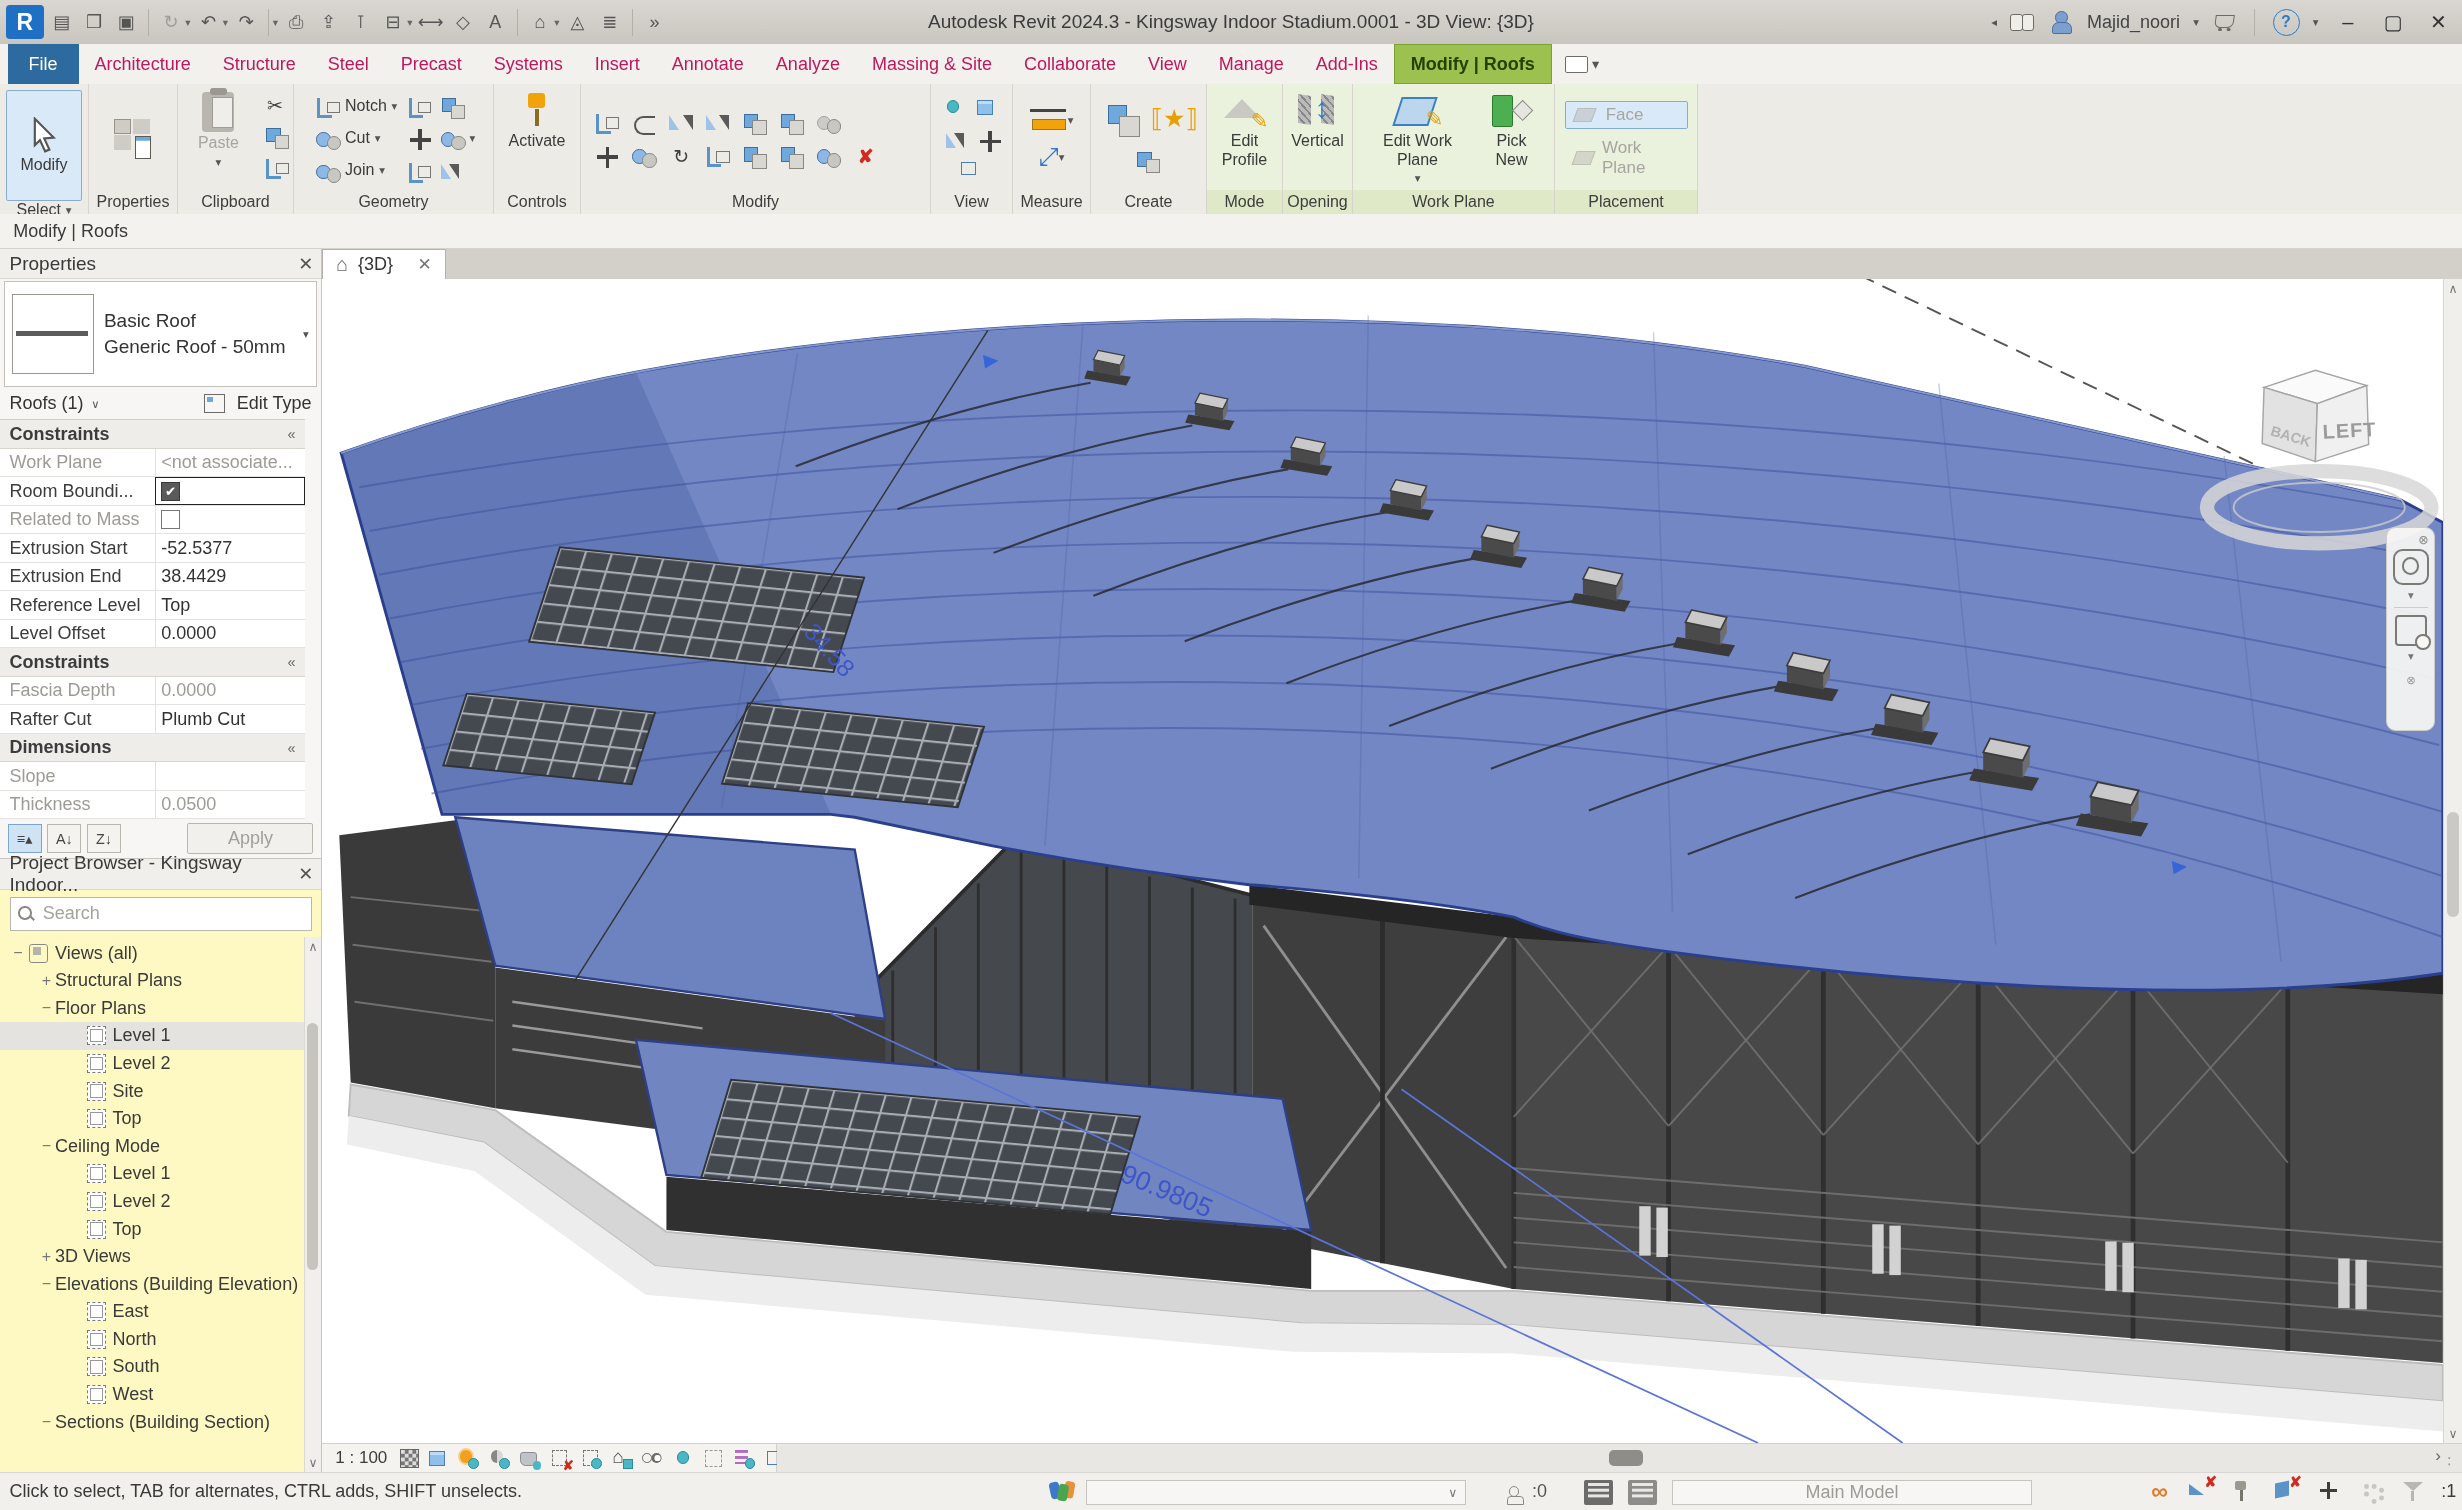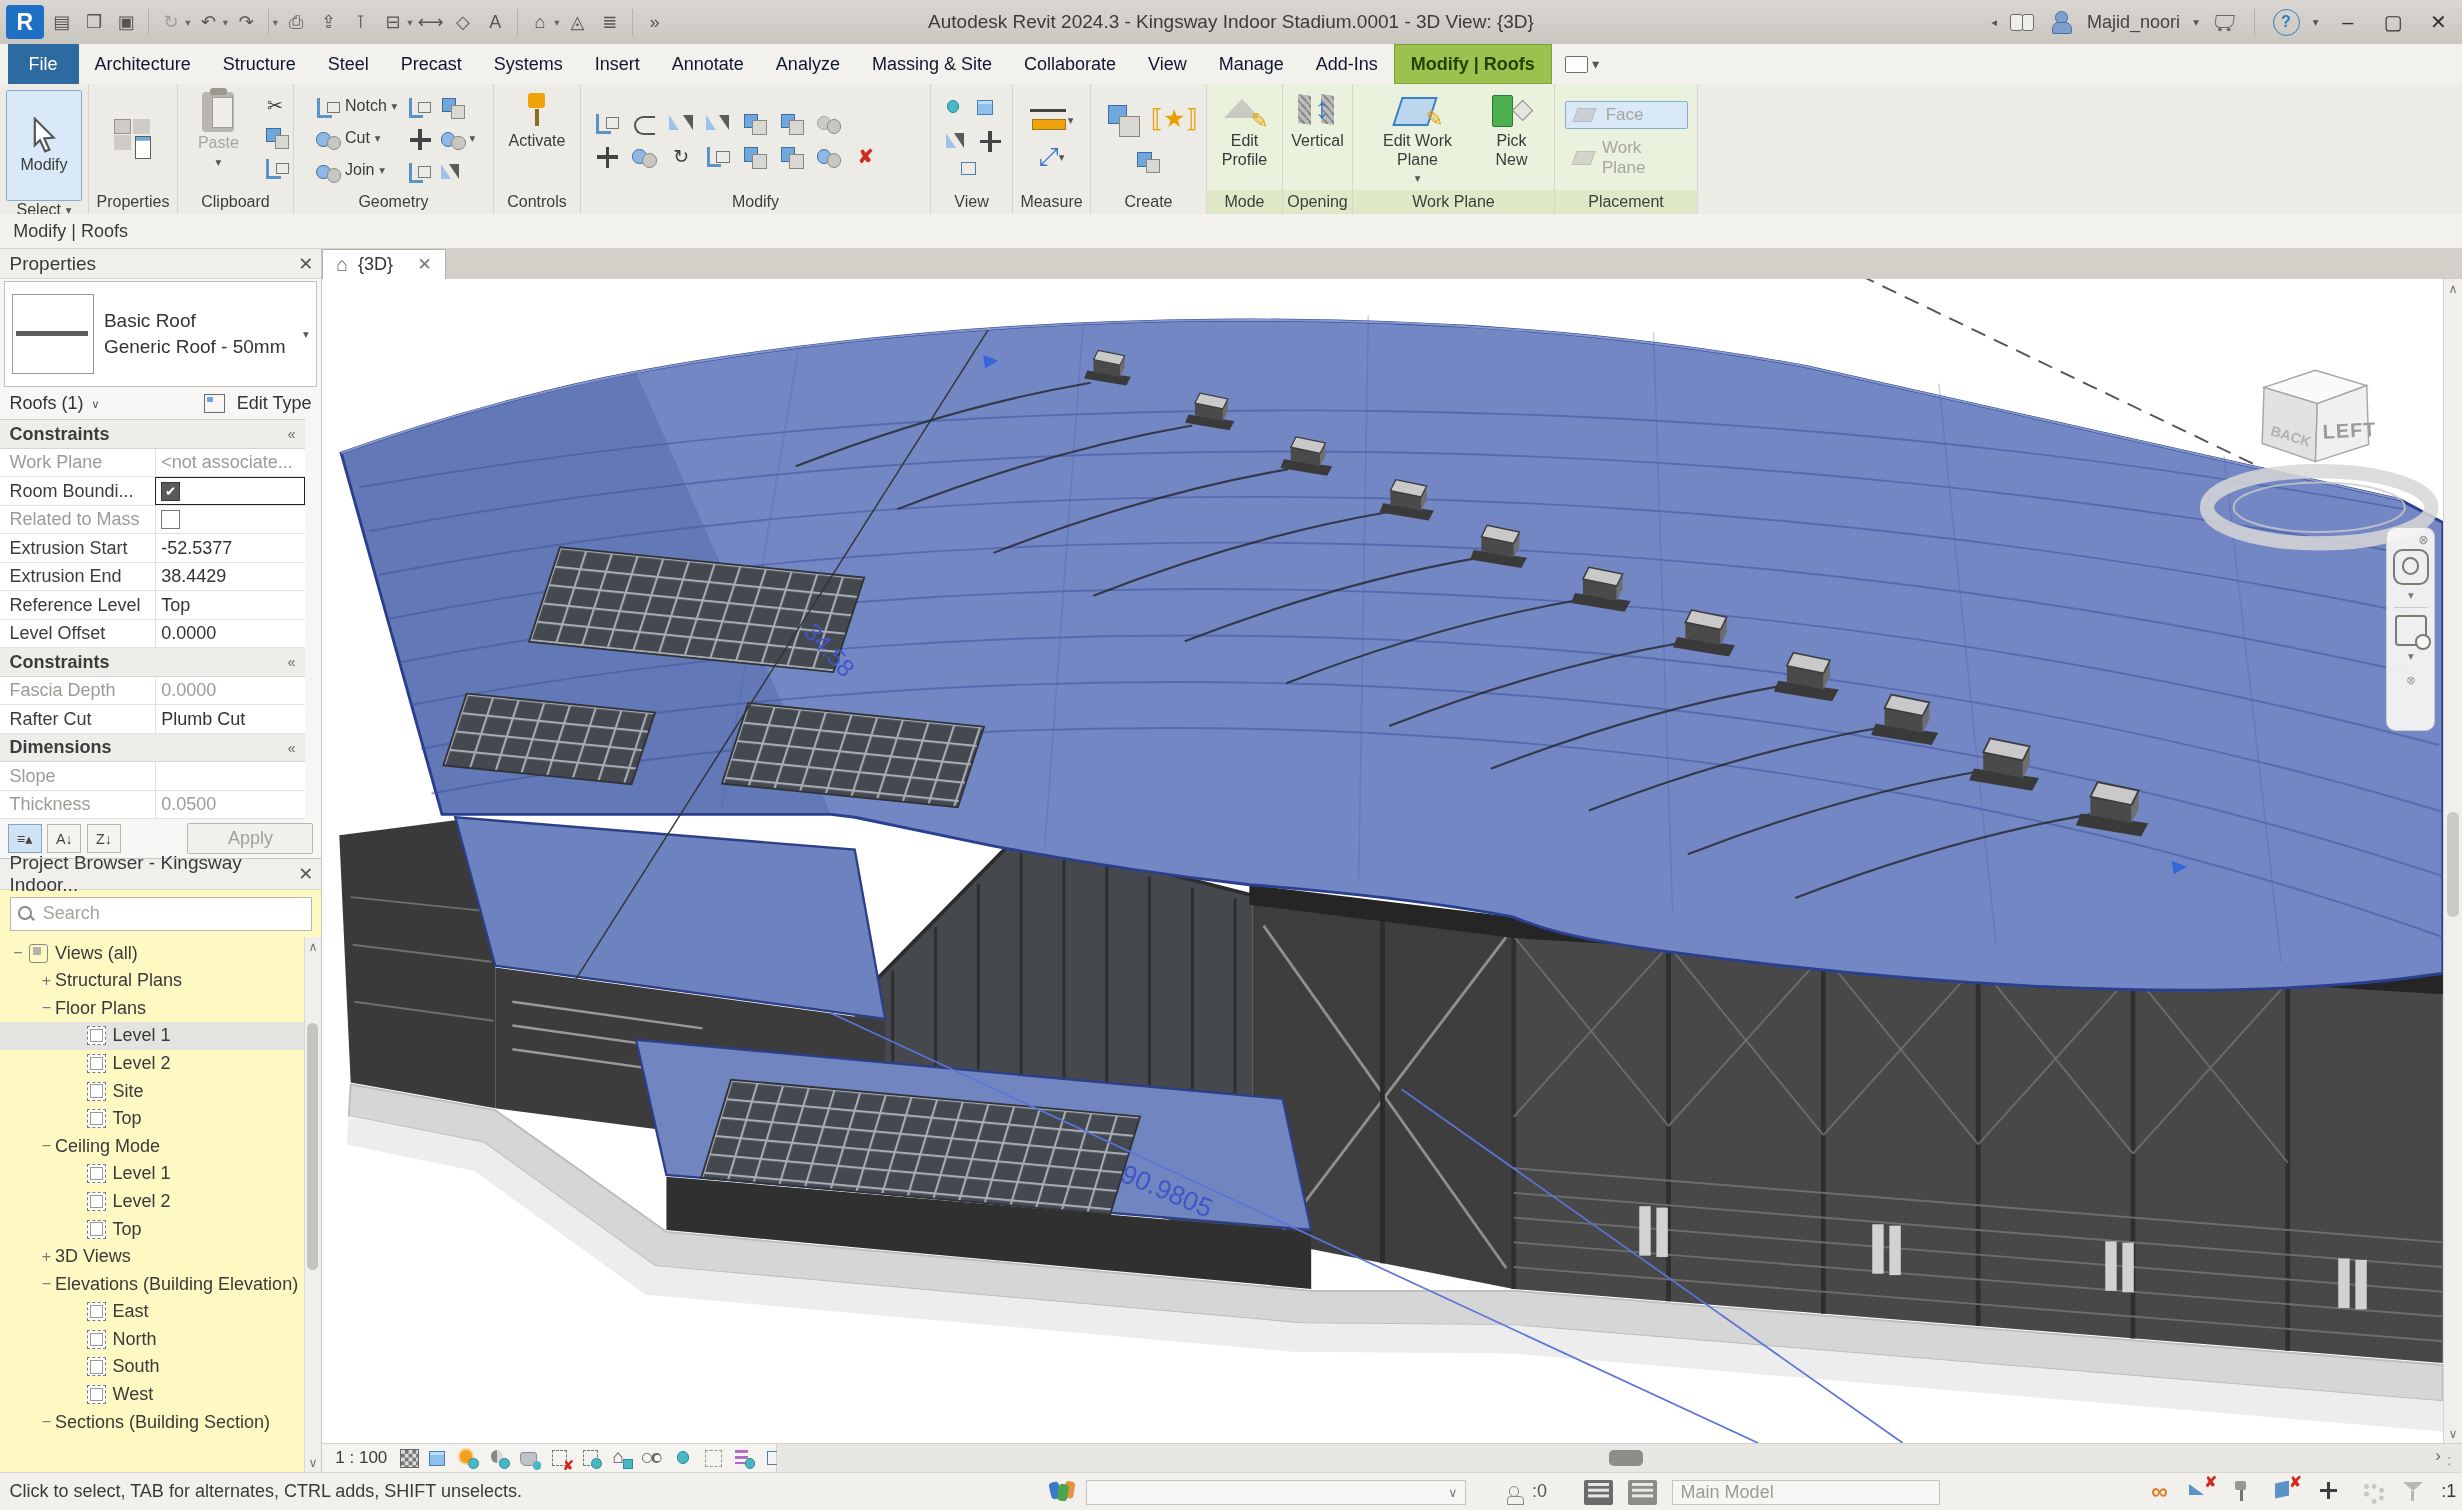--- a/index.html
+++ b/index.html
@@ -20,21 +20,21 @@
   .ic-icon{width:25px;height:25px;position:relative;}
   .ic-binoc::before,.ic-binoc::after{content:"";position:absolute;top:4.8px;width:10.5px;height:14.3px;border:1.9px solid #6d6a64;border-radius:2.9px;background:#efeee9;}
   .ic-binoc::before{left:0;} .ic-binoc::after{right:1px;}
   .ic-person::before{content:"";position:absolute;left:6.7px;top:1.9px;width:10.5px;height:10.5px;border-radius:50%;background:#7d9fce;border:1px solid #4a6ea0;}
   .ic-person::after{content:"";position:absolute;left:2.9px;top:12.4px;width:18px;height:10.5px;border-radius:6.7px 6.7px 1.9px 1.9px;background:#7d9fce;border:1px solid #4a6ea0;}
   .ic-cart::before{content:"";position:absolute;left:2.9px;top:5.7px;width:17px;height:10.5px;border:1.9px solid #6d6a64;border-radius:0 0 5.7px 5.7px;transform:skewX(-8deg);}
   .ic-cart::after{content:"";position:absolute;left:5.7px;top:18px;width:3.8px;height:3.8px;border-radius:50%;background:#6d6a64;box-shadow:8.6px 0 0 #6d6a64;}
   .ic-help{width:25px;height:25px;border:1.9px solid #2f7bbf;border-radius:50%;color:#2f7bbf;font-weight:bold;display:flex;align-items:center;justify-content:center;font-size:16px;}
   
   #tabbar{position:absolute;left:0;top:44px;width:2462px;height:40px;background:#f2f1ee;display:flex;align-items:stretch;font-size:18px;border-bottom:1px solid #dcd9d3;}
-  .tab{display:flex;align-items:center;padding:0 16px;color:#0f172a;white-space:nowrap;}
+  .tab{display:flex;align-items:center;padding:0 16px;color:#be185d;white-space:nowrap;}
   .tab.file{background:#2d6a9f;color:#fff;padding:0 21px;margin-left:7.6px;}
   #tab-items{display:flex;}
   .tab.ctx{background:#9cc14e;border:1px solid #7aa238;color:#234200;font-weight:bold;}
   .ribbon-toggle{display:flex;align-items:center;gap:3.8px;margin-left:13.3px;color:#555;font-size:14.3px;}
   .ribbon-toggle .box{width:21px;height:15px;border:1.9px solid #6b6b6b;border-radius:1.9px;background:#fff;}
   
   #ribbon{position:absolute;left:0;top:84px;width:2462px;height:130px;background:#edebe6;display:flex;border-bottom:1px solid #cfccc5;}
   .panel{display:flex;flex-direction:column;border-right:1px solid #d8d4cd;box-sizing:border-box;}
   .panel .pbody{flex:1;display:flex;justify-content:center;align-items:flex-start;padding:5.7px 3.8px 0 3.8px;gap:5.7px;}
   .panel .pname{height:24px;display:flex;align-items:center;justify-content:center;font-size:16px;color:#3d3d3d;gap:4.8px;}
@@ -211,21 +211,21 @@
   .sunken{position:absolute;top:6.7px;height:25px;background:#f7f6f4;border:1px solid #c6c4bf;box-sizing:border-box;display:flex;align-items:center;padding:0 7.6px;color:#9d9b96;}
   #ws-field{left:1086px;width:380px;}
   #ws-field .dd{margin-left:auto;font-size:12.4px;color:#777;}
   #edreq{position:absolute;left:1507px;top:5.7px;display:flex;align-items:center;gap:1.9px;color:#555;}
   .edreq-icon{width:23px;height:25px;position:relative;}
   .edreq-icon::before{content:"";position:absolute;left:1.9px;top:7.6px;width:8.6px;height:8.6px;border:1.9px solid #8a8882;border-radius:50%;}
   .edreq-icon::after{content:"";position:absolute;left:0;top:17px;width:15px;height:7.6px;border:1.9px solid #8a8882;border-radius:3.8px 3.8px 0 0;}
   .wsl{position:absolute;top:6.7px;width:28.5px;height:25px;background:#6b6b6b;border-radius:1.9px;}
   .wsl::before{content:"";position:absolute;left:3.8px;top:3.8px;right:3.8px;height:2.9px;background:#e8e6e2;box-shadow:0 5.7px 0 #e8e6e2,0 11.4px 0 #e8e6e2;}
   #wsl1{left:1584px;} #wsl2{left:1628px;opacity:.75;}
-  #mm-field{left:1672px;width:268px;}
+  #mm-field{left:1672px;width:360px;justify-content:center;}
   #sb-right{position:absolute;right:5.7px;top:3.8px;display:flex;align-items:center;gap:12.4px;}
   .sb{width:30px;height:28.5px;position:relative;display:flex;align-items:center;justify-content:center;}
   .sb-select-links::before{content:"∞";color:#e07b28;font-size:23px;font-weight:bold;}
   .sb-select-underlay::before{content:"";position:absolute;left:1.9px;top:7.6px;border-left:15px solid #5b93c9;border-top:11.4px solid transparent;}
   .sb-select-underlay::after,.sb-select-by-face::after{content:"✘";position:absolute;right:0;top:-3.8px;color:#d02b20;font-weight:bold;font-size:15px;}
   .sb-select-pinned::before{content:"";position:absolute;left:5.7px;top:3.8px;width:11.4px;height:9.5px;background:#9a988f;border-radius:1.9px;}
   .sb-select-pinned::after{content:"";position:absolute;left:10.5px;top:13.3px;width:2.9px;height:11.4px;background:#77746c;}
   .sb-select-by-face::before{content:"";position:absolute;left:2.9px;top:5.7px;width:14.3px;height:15px;background:#5b93c9;transform:skewY(-12deg);}
   .sb-drag::before{content:"";position:absolute;left:5.7px;top:12.4px;width:17px;height:3.3px;background:#3e3e3e;}
   .sb-drag::after{content:"";position:absolute;left:12.4px;top:5.7px;width:3.3px;height:17px;background:#3e3e3e;}

